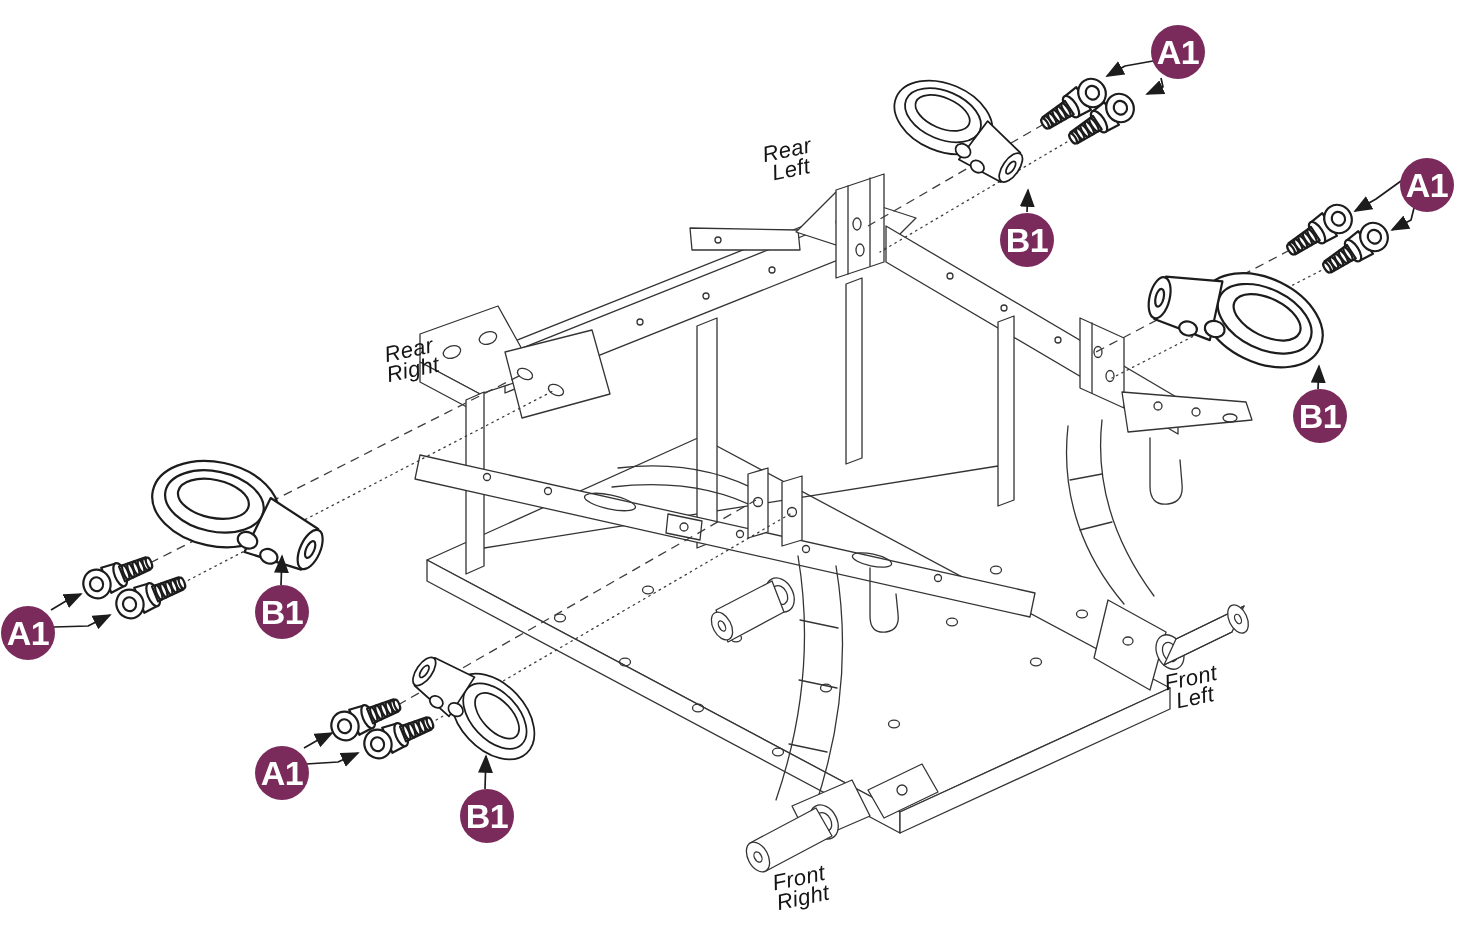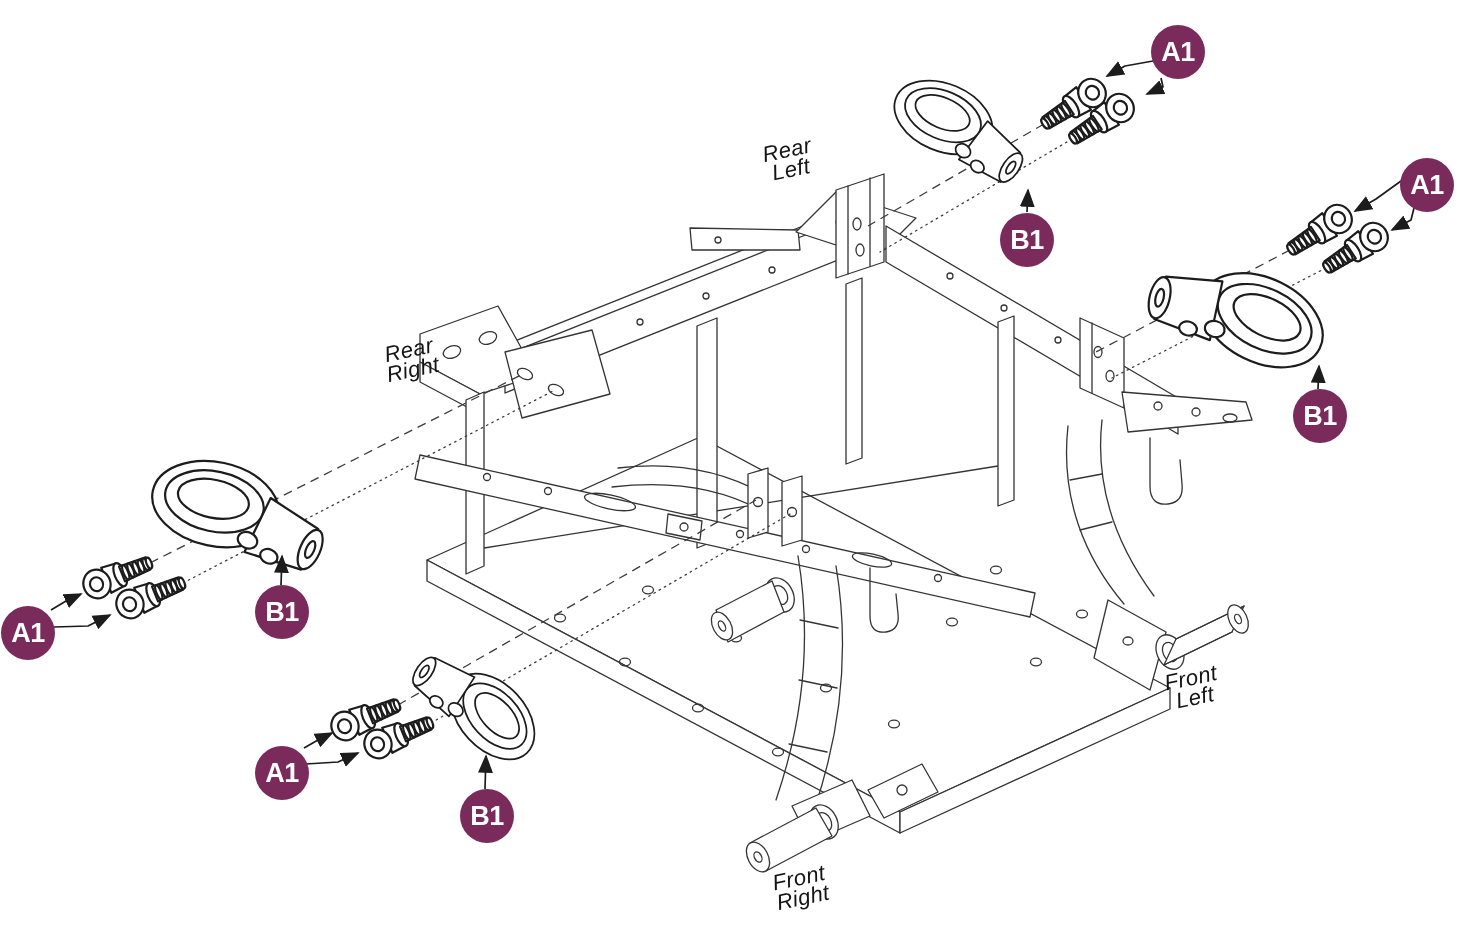--- a/index.html
+++ b/index.html
@@ -21,21 +21,21 @@
   .p{stroke:var(--part-line-color);stroke-width:2.2;fill:#ffffff;stroke-linejoin:round;}
   .pl{stroke:var(--part-line-color);stroke-width:2.2;fill:none;stroke-linejoin:round;stroke-linecap:round;}
   .dash1{stroke:#3d3d3d;stroke-width:1.3;fill:none;stroke-dasharray:9 6;}
   .dash2{stroke:#3d3d3d;stroke-width:1.3;fill:none;stroke-dasharray:1.5 4.5;stroke-linecap:round;}
   .ar{stroke:var(--part-line-color);stroke-width:1.7;fill:none;stroke-linejoin:round;}
   .ahf{fill:var(--part-line-color);}
   
   .badge{
     position:absolute;width:54px;height:54px;border-radius:50%;
     background:var(--badge-fill);color:var(--badge-text);
-    font-weight:bold;font-size:27px;line-height:54px;text-align:center;
+    font-weight:bold;font-size:34px;line-height:54px;text-align:center;
     letter-spacing:-0.5px;user-select:none;
   }
   
   .corner-label{
     position:absolute;transform:translate(-50%,-50%) rotate(-12deg);
     font-style:italic;font-size:22px;line-height:20px;letter-spacing:0.4px;
     color:var(--label-color);text-align:center;white-space:nowrap;
   }
 </style>
 </head>

